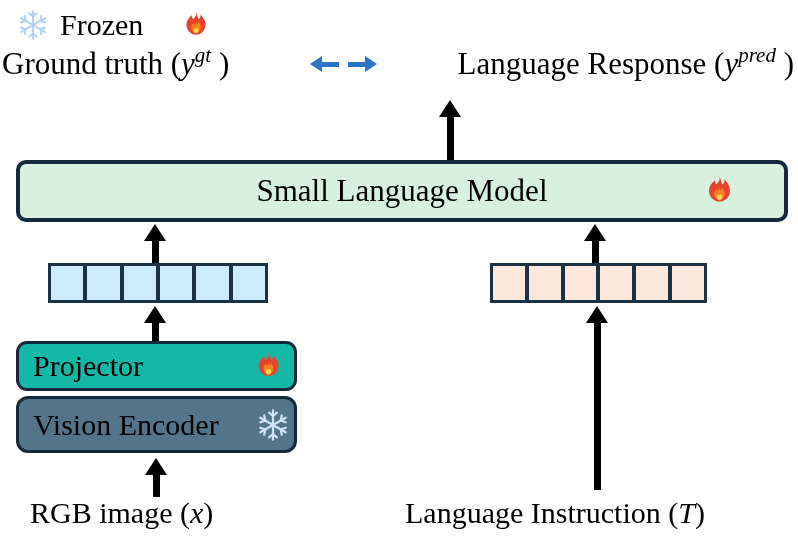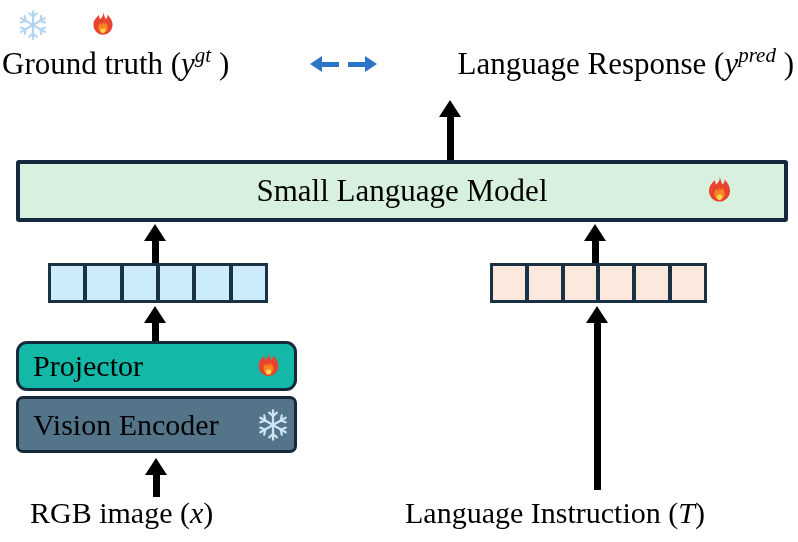--- a/index.html
+++ b/index.html
@@ -27,33 +27,33 @@
   .dbl-arrow { display:flex; align-items:center; gap:9px; }
   .mini { display:flex; align-items:center; height:16px; }
   .mini .shaft { width:17px; height:5px; background:#2b74c6; }
   .mini .head-l { width:0; height:0; border-top:8px solid transparent; border-bottom:8px solid transparent; border-right:12px solid #2b74c6; }
   .mini .head-r { width:0; height:0; border-top:8px solid transparent; border-bottom:8px solid transparent; border-left:12px solid #2b74c6; }
 
   
   .block { position:absolute; box-sizing:border-box; display:flex; align-items:center; }
   .slm {
     left:16px; top:160px; width:772px; height:62px;
-    background:#d7f1de; border:4px solid #14293e; border-radius:3px;
+    background:#d7f1de; border:4px solid #14293e; border-radius:10px;
     justify-content:center; font-size:31px;
   }
   .slm .block-icon { position:absolute; right:48px; top:50%; transform:translateY(-50%); }
   .proj {
     left:16px; top:341px; width:281px; height:50px;
     background:#cfe2e9; border:3px solid #15293a; border-radius:11px;
     font-size:30px; padding-left:14px;
   }
   .proj .block-icon { position:absolute; right:10px; top:50%; transform:translateY(-50%); }
   .venc {
     left:16px; top:396px; width:281px; height:57px;
-    background:#54748a; border:3px solid #15293a; border-radius:7px;
+    background:#54748a; border:3px solid #15293a; border-radius:12px;
     font-size:30px; padding-left:14px;
   }
   .venc .block-icon { position:absolute; right:3px; top:50%; transform:translateY(-50%); }
 
   
   .strip { position:absolute; box-sizing:border-box; display:flex; gap:4px; padding:3px; background:#1b3244; }
   .strip-left  { left:48px;  top:263px; width:220px; height:40px; }
   .strip-right { left:490px; top:263px; width:217px; height:40px; }
   .token-cell { flex:1; }
 
@@ -101,20 +101,21 @@
           </g>
         <g transform="rotate(120 16 16)">
             <line x1="16" y1="3" x2="16" y2="29"></line>
             <line x1="16" y1="8" x2="12.5" y2="5"></line>
             <line x1="16" y1="8" x2="19.5" y2="5"></line>
             <line x1="16" y1="24" x2="12.5" y2="27"></line>
             <line x1="16" y1="24" x2="19.5" y2="27"></line>
           </g>
       </svg>
     </span>
+    <span class="lbl gap-sm">Frozen</span>
     <span class="ic gap-lg">
       <svg class="icon" width="30" height="30" viewBox="0 0 32 32">
         <path fill="#e8432e" d="M16 1.5c.9 4-1.1 6.1-3 8.2-.9-1.2-1.5-2.5-1.2-4.3C8 8.3 5.8 12 5.8 15.7 5.8 21.5 10.4 26.3 16 26.3s10.2-4.8 10.2-10.6c0-4.9-3-8-5.4-11 .4 2.3-.4 3.9-2 5.1-1.2-3.4-2.1-5.6-2.8-8.3z"></path>
         <path fill="#f7841e" d="M16 11.5c.7 2.3-.6 3.3-1.5 4.6-.6-.8-1-1.6-.9-2.6-1.8 1.3-2.7 3.1-2.7 5 0 3.1 2.3 5.5 5.1 5.5s5.1-2.4 5.1-5.5c0-2.5-1.5-4.1-2.8-5.9.2 1.2-.2 2-1 2.8-.5-1.4-.9-2.6-1.3-3.9z"></path>
         <path fill="#fcd34d" d="M16 18c.4 1.3-.3 1.9-.8 2.6-.3-.5-.6-.9-.5-1.5-1 .8-1.5 1.8-1.5 2.8 0 1.7 1.3 3 2.8 3s2.8-1.3 2.8-3c0-1.4-.8-2.3-1.5-3.3 0 .7-.1 1.2-.6 1.6-.3-.7-.5-1.4-.7-2.2z"></path>
       </svg>
     </span>
   </div>
 
   <div class="equation">

